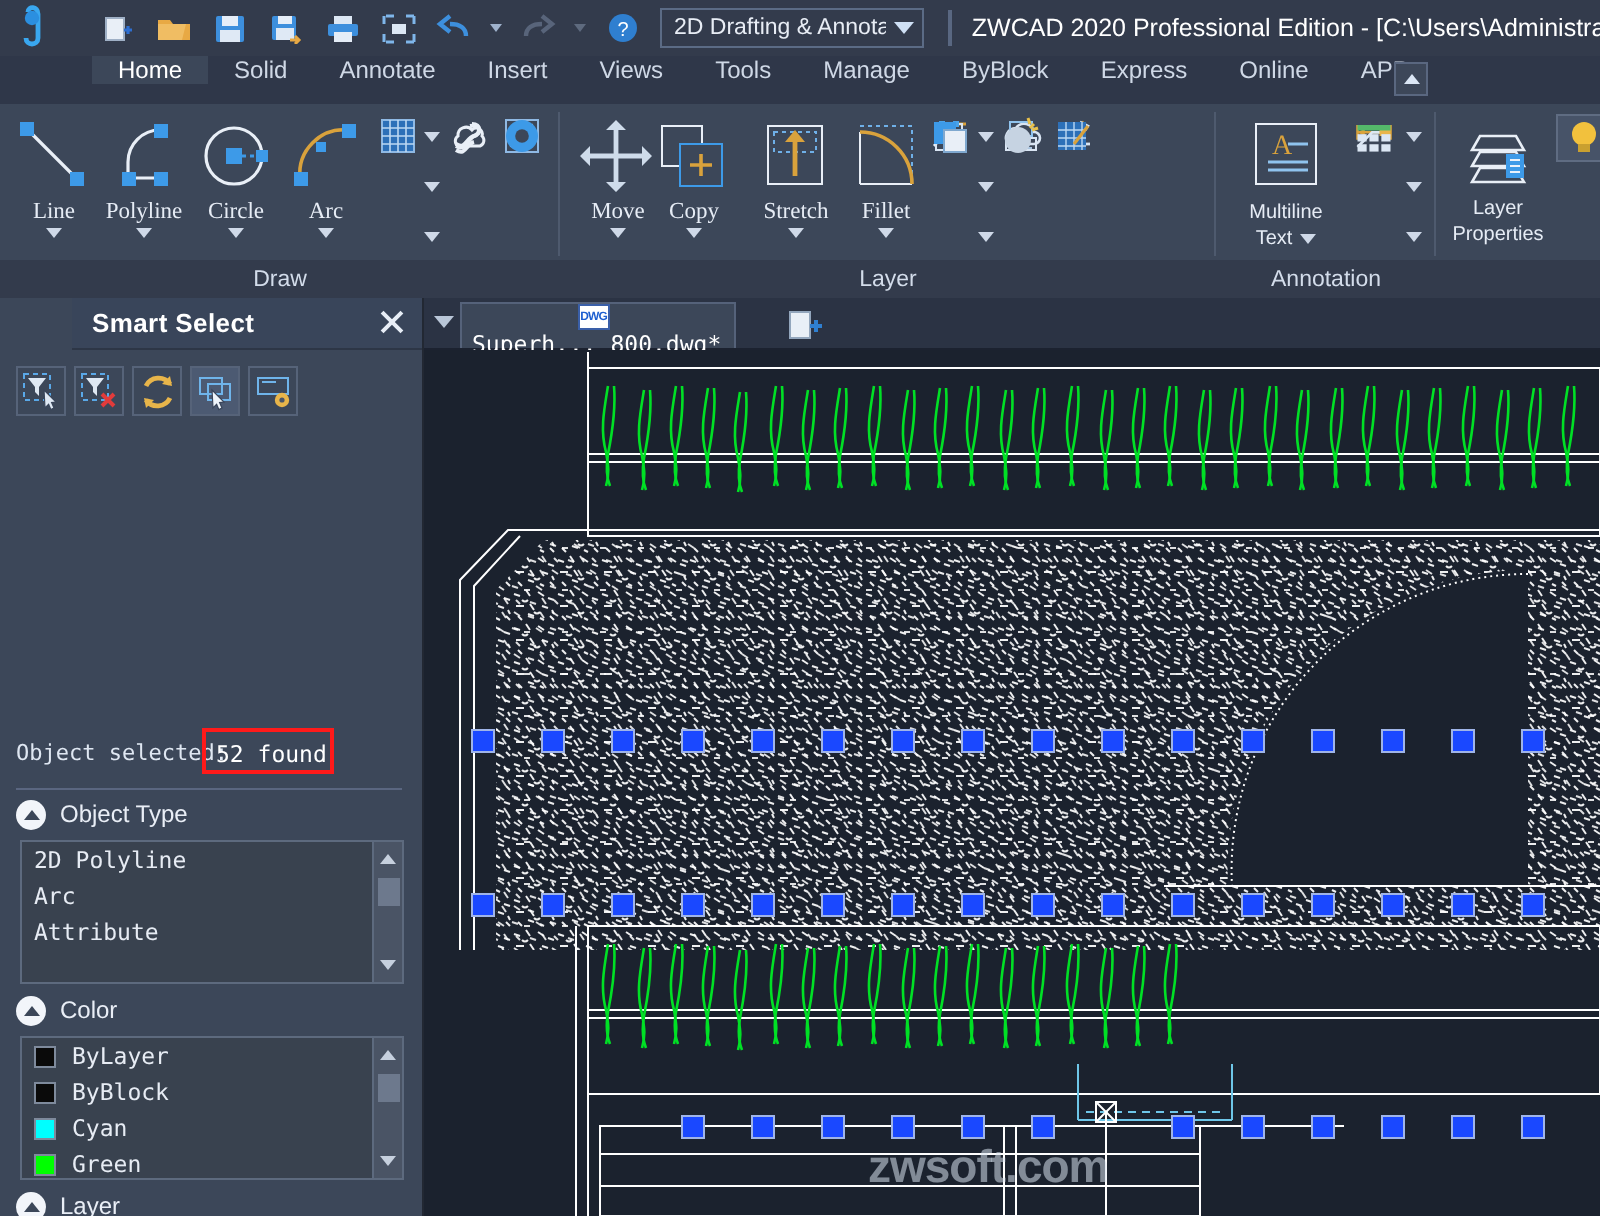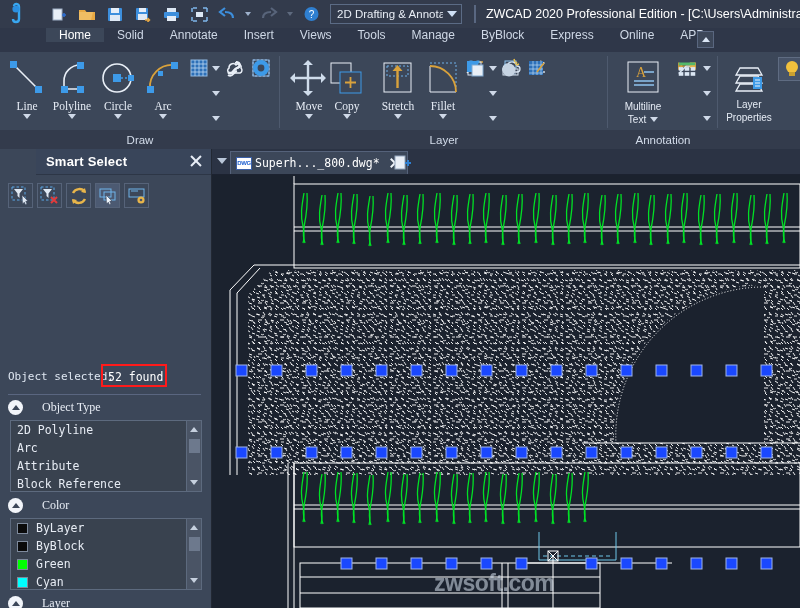--- a/index.html
+++ b/index.html
@@ -125,21 +125,21 @@
   }
 
   .section { position: absolute; left: 0; width: 212px; }
   .sec-head { display: flex; align-items: center; height: 18px; padding-left: 8px; }
   .chev-circle {
     width: 15px; height: 15px; border-radius: 50%; background: #f2f5fa;
     display: flex; align-items: center; justify-content: center; flex: none;
   }
   .chev-up { width:0;height:0;border-left:4px solid transparent;border-right:4px solid transparent;border-bottom:5px solid #3c4759; }
   .sec-title {
-    margin-left: 19px; color: #e9eef6; font-family: Liberation Serif, serif; font-size: 12px;
+    margin-left: 7px; color: #e9eef6; font-family: Liberation Sans, sans-serif; font-size: 12px;
   }
   .listbox {
     position: relative; margin: 4px 10px 0 10px; height: 72px;
     background: #39424f; border: 1px solid #5d6a7e; overflow: hidden;
   }
   .list-item {
     height: 18px; display: flex; align-items: center; padding-left: 6px;
     color: #e7ecf4; font-family: "DejaVu Sans Mono", monospace; font-size: 11.5px; white-space: nowrap;
   }
   .swatch { width: 11px; height: 11px; margin-right: 8px; border: 1px solid #7e8a9c; flex: none; }
@@ -158,21 +158,21 @@
     position: absolute; left: 212px; top: 149px; width: 588px; height: 26px;
     background: #2b3344; border-bottom: 1px solid #1c2230;
   }
   .dt-caret {
     position: absolute; left: 5px; top: 9px;
     width:0;height:0;border-left:5px solid transparent;border-right:5px solid transparent;border-top:6px solid #b9c6d8;
   }
   .doctab {
     position: absolute; left: 18px; top: 2px; height: 23px;
     background: #3c4759; border: 1px solid #55627a; border-bottom: none;
-    display: flex; align-items: center; padding: 0 6px 0 5px;
+    display: flex; align-items: center; padding: 0 6px 0 5px; flex-direction: column;
   }
   .dwg-ico {
     width: 16px; height: 13px; background: #ffffff; border: 1px solid #3a5fa8;
     display: flex; align-items: center; justify-content: center; margin-right: 3px; flex: none;
   }
   .dwg-ico span { font-size: 6px; color: #1e5fd0; font-weight: bold; letter-spacing: -.4px; font-family: "Liberation Sans", sans-serif; }
   .doctab-name { color: #ffffff; font-family: "DejaVu Sans Mono", monospace; font-size: 11.5px; white-space: nowrap; }
   .doctab-close { position: relative; width: 12px; height: 12px; margin-left: 9px; flex:none; }
   .doctab-close:before, .doctab-close:after {
     content:""; position:absolute; left: 0; top: 5px; width: 12px; height: 2px; background: #eef3fa;
@@ -713,21 +713,20 @@
       <div class="sec-head">
         <div class="chev-circle">
             <div class="chev-up"></div>
           </div>
         <div class="sec-title">Object Type</div>
       </div>
       <div class="listbox">
         <div class="list-item">2D Polyline</div>
         <div class="list-item">Arc</div>
         <div class="list-item">Attribute</div>
-        <div class="list-item">Block Reference</div>
         <div class="sbar">
           <div class="sarrow">
               <div class="chev-s-up"></div>
             </div>
           <div class="sarrow">
               <div class="chev-s-dn"></div>
             </div>
           <div class="sthumb"></div>
         </div>
       </div>
@@ -743,26 +742,26 @@
       <div class="listbox">
         <div class="list-item">
           <span class="swatch" style="background:#0a0a0a"></span>
           <span>ByLayer</span>
         </div>
         <div class="list-item">
           <span class="swatch" style="background:#0a0a0a"></span>
           <span>ByBlock</span>
         </div>
         <div class="list-item">
+          <span class="swatch" style="background:#00ffff"></span>
+          <span>Cyan</span>
+        </div>
+        <div class="list-item">
           <span class="swatch" style="background:#00ff00"></span>
           <span>Green</span>
-        </div>
-        <div class="list-item">
-          <span class="swatch" style="background:#00ffff"></span>
-          <span>Cyan</span>
         </div>
         <div class="sbar">
           <div class="sarrow">
               <div class="chev-s-up"></div>
             </div>
           <div class="sarrow">
               <div class="chev-s-dn"></div>
             </div>
           <div class="sthumb"></div>
         </div>

